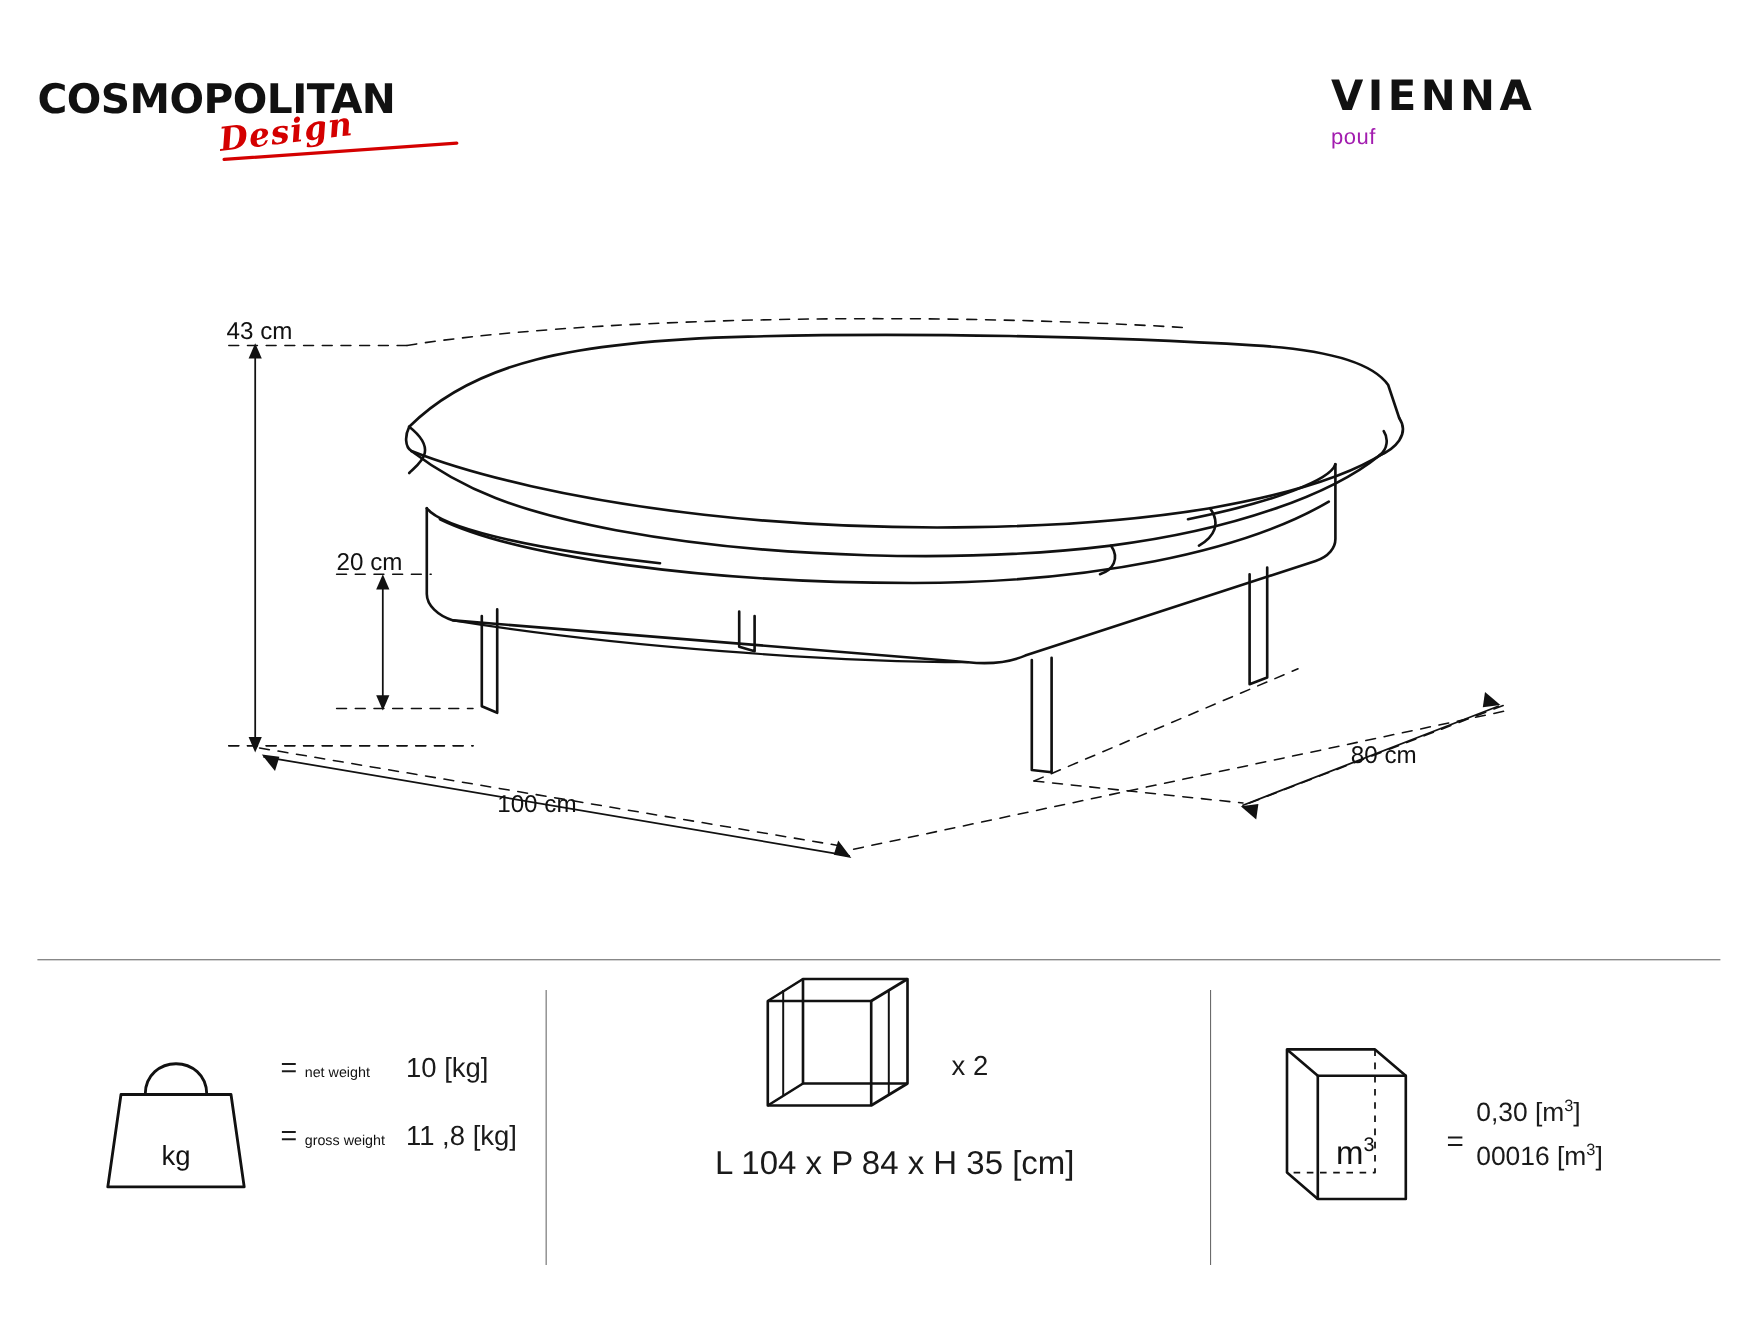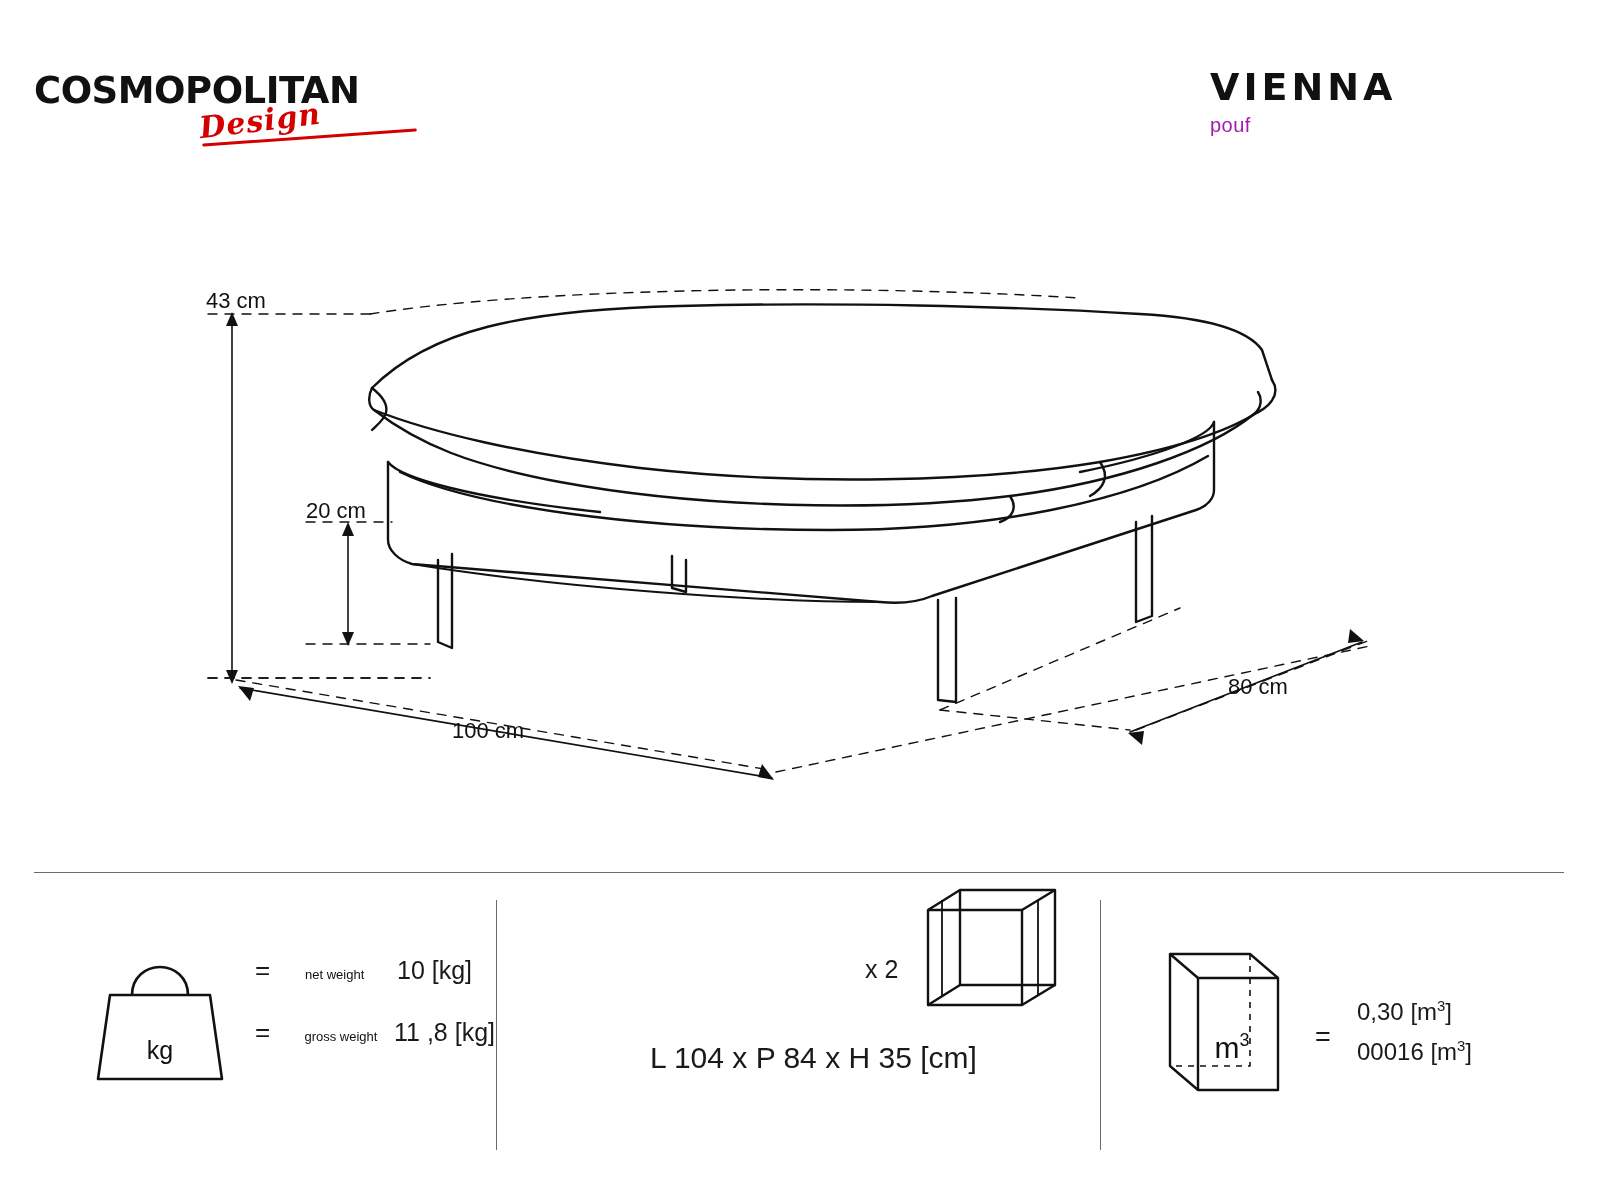--- a/index.html
+++ b/index.html
@@ -141,34 +141,33 @@
     height: 62px;
   }
   .wrow .eq {
     font-size: 26px;
     width: 22px;
   }
   .wrow .lbl {
     font-size: 13px;
     width: 92px;
     color: #111;
-    margin-left: 28px;
   }
   .wrow .val {
     font-size: 25px;
     white-space: nowrap;
   }
 
   
   .packages {
     position: absolute;
     left: 620px;
     top: 0px;
     width: 460px;
-    text-align: right;
+    text-align: left;
   }
   .pkg-x {
     position: absolute;
     left: 245px;
     top: 75px;
     font-size: 25px;
   }
   .pkg-lines {
     position: absolute;
     left: 30px;
@@ -186,21 +185,21 @@
     width: 420px;
   }
   .vol-eq {
     position: absolute;
     left: 155px;
     top: 82px;
     font-size: 27px;
   }
   .vol-vals {
     position: absolute;
-    left: 197px;
+    left: 182px;
     top: 52px;
     font-size: 24px;
     line-height: 1.65;
     white-space: nowrap;
   }
   sup { font-size: 0.62em; }
 
   .dim-label {
     font-size: 22px;
     fill: #111111;

